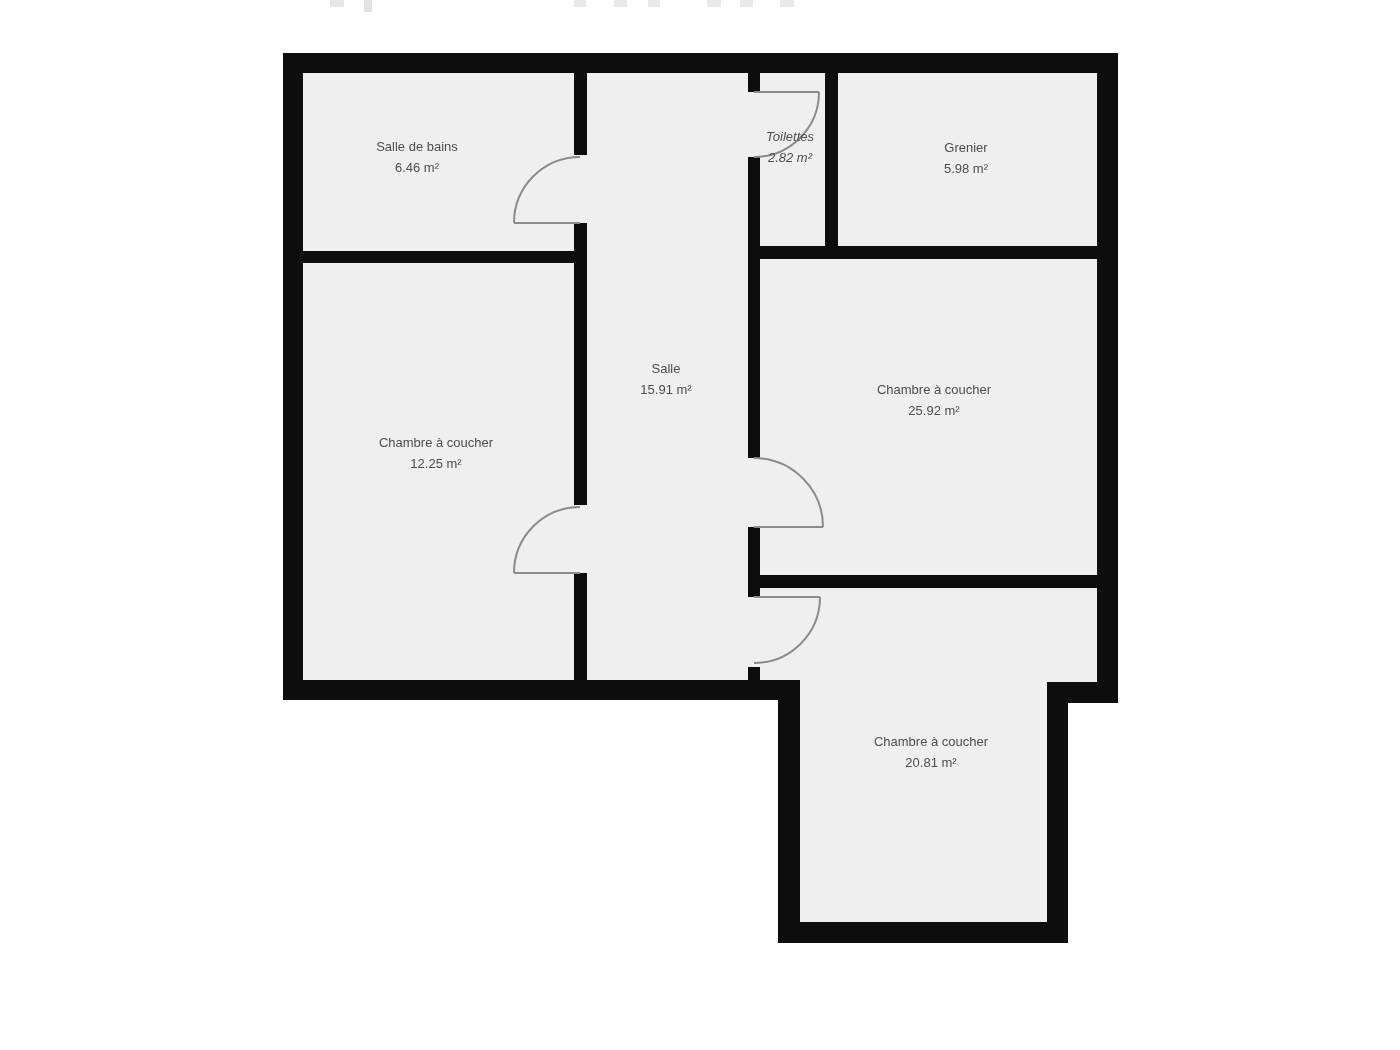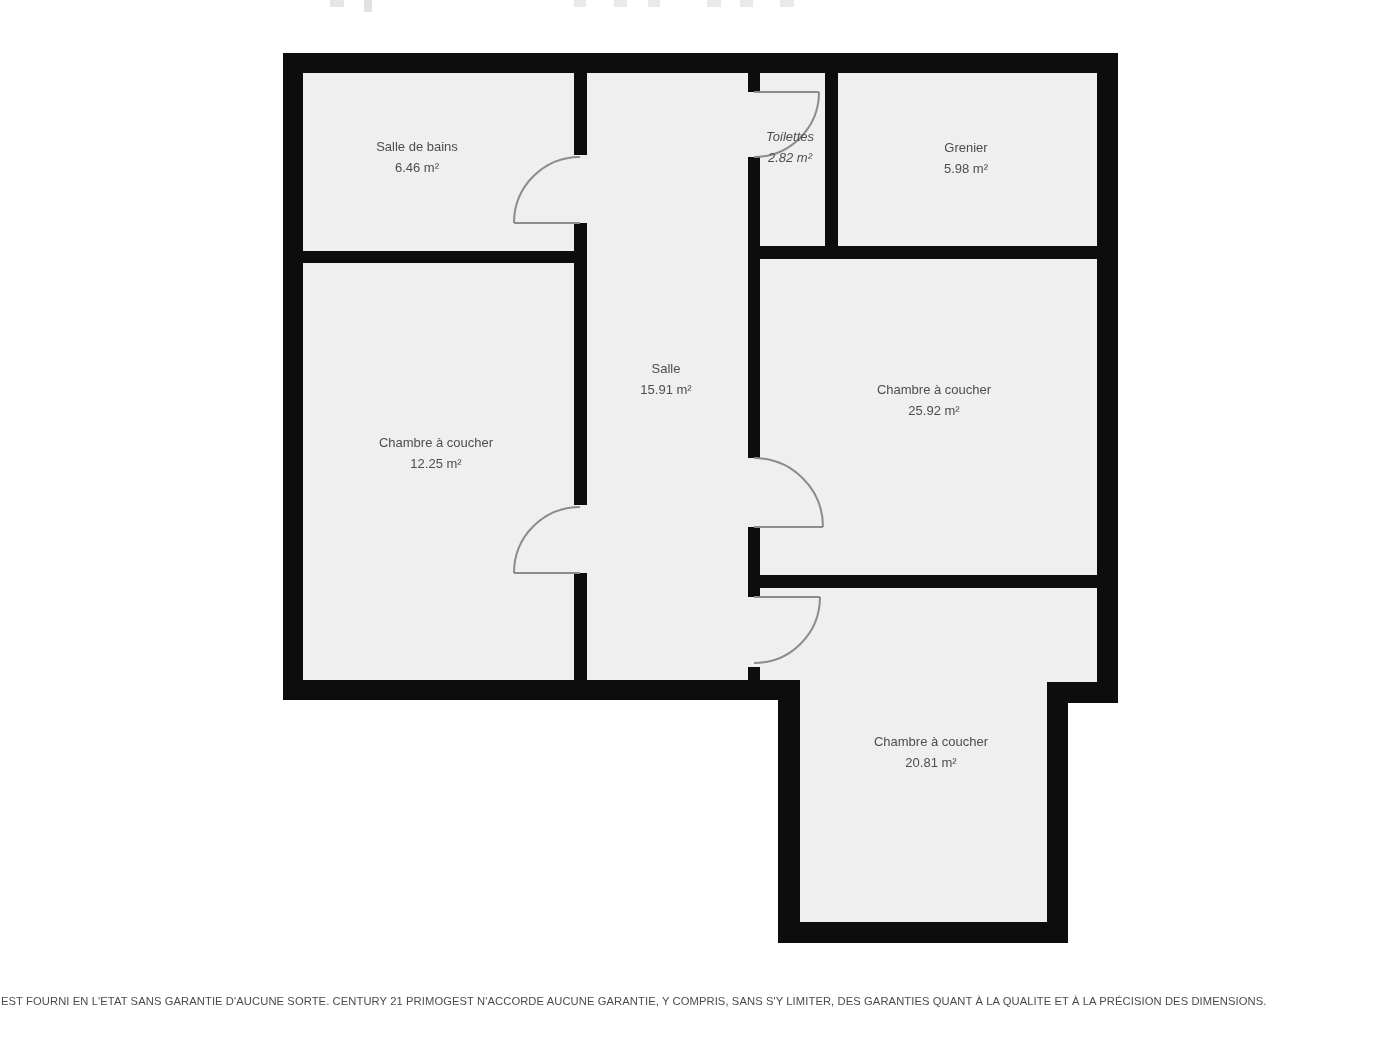--- a/index.html
+++ b/index.html
@@ -109,15 +109,14 @@
   </div>
   <div class="label" style="left:934px;top:400px;">
     <div>Chambre à coucher</div>
     <div>25.92 m²</div>
   </div>
   <div class="label" style="left:931px;top:752px;">
     <div>Chambre à coucher</div>
     <div>20.81 m²</div>
   </div>
 
-  <div id="disclaimer">EST FOURNI EN L'ETAT SANS GARANTIE D'AUCUNE SORTE. CENTURY 21 PRIMOGEST N'ACCORDE AUCUNE GARANTIE, Y COMPRIS, SANS S'Y LIMITER, DES GARANTIES QUANT À LA QUALITE ET À LA PRÉCISION DES DIMENSIONS.</div>
 
 </div>
 
 </body></html>

